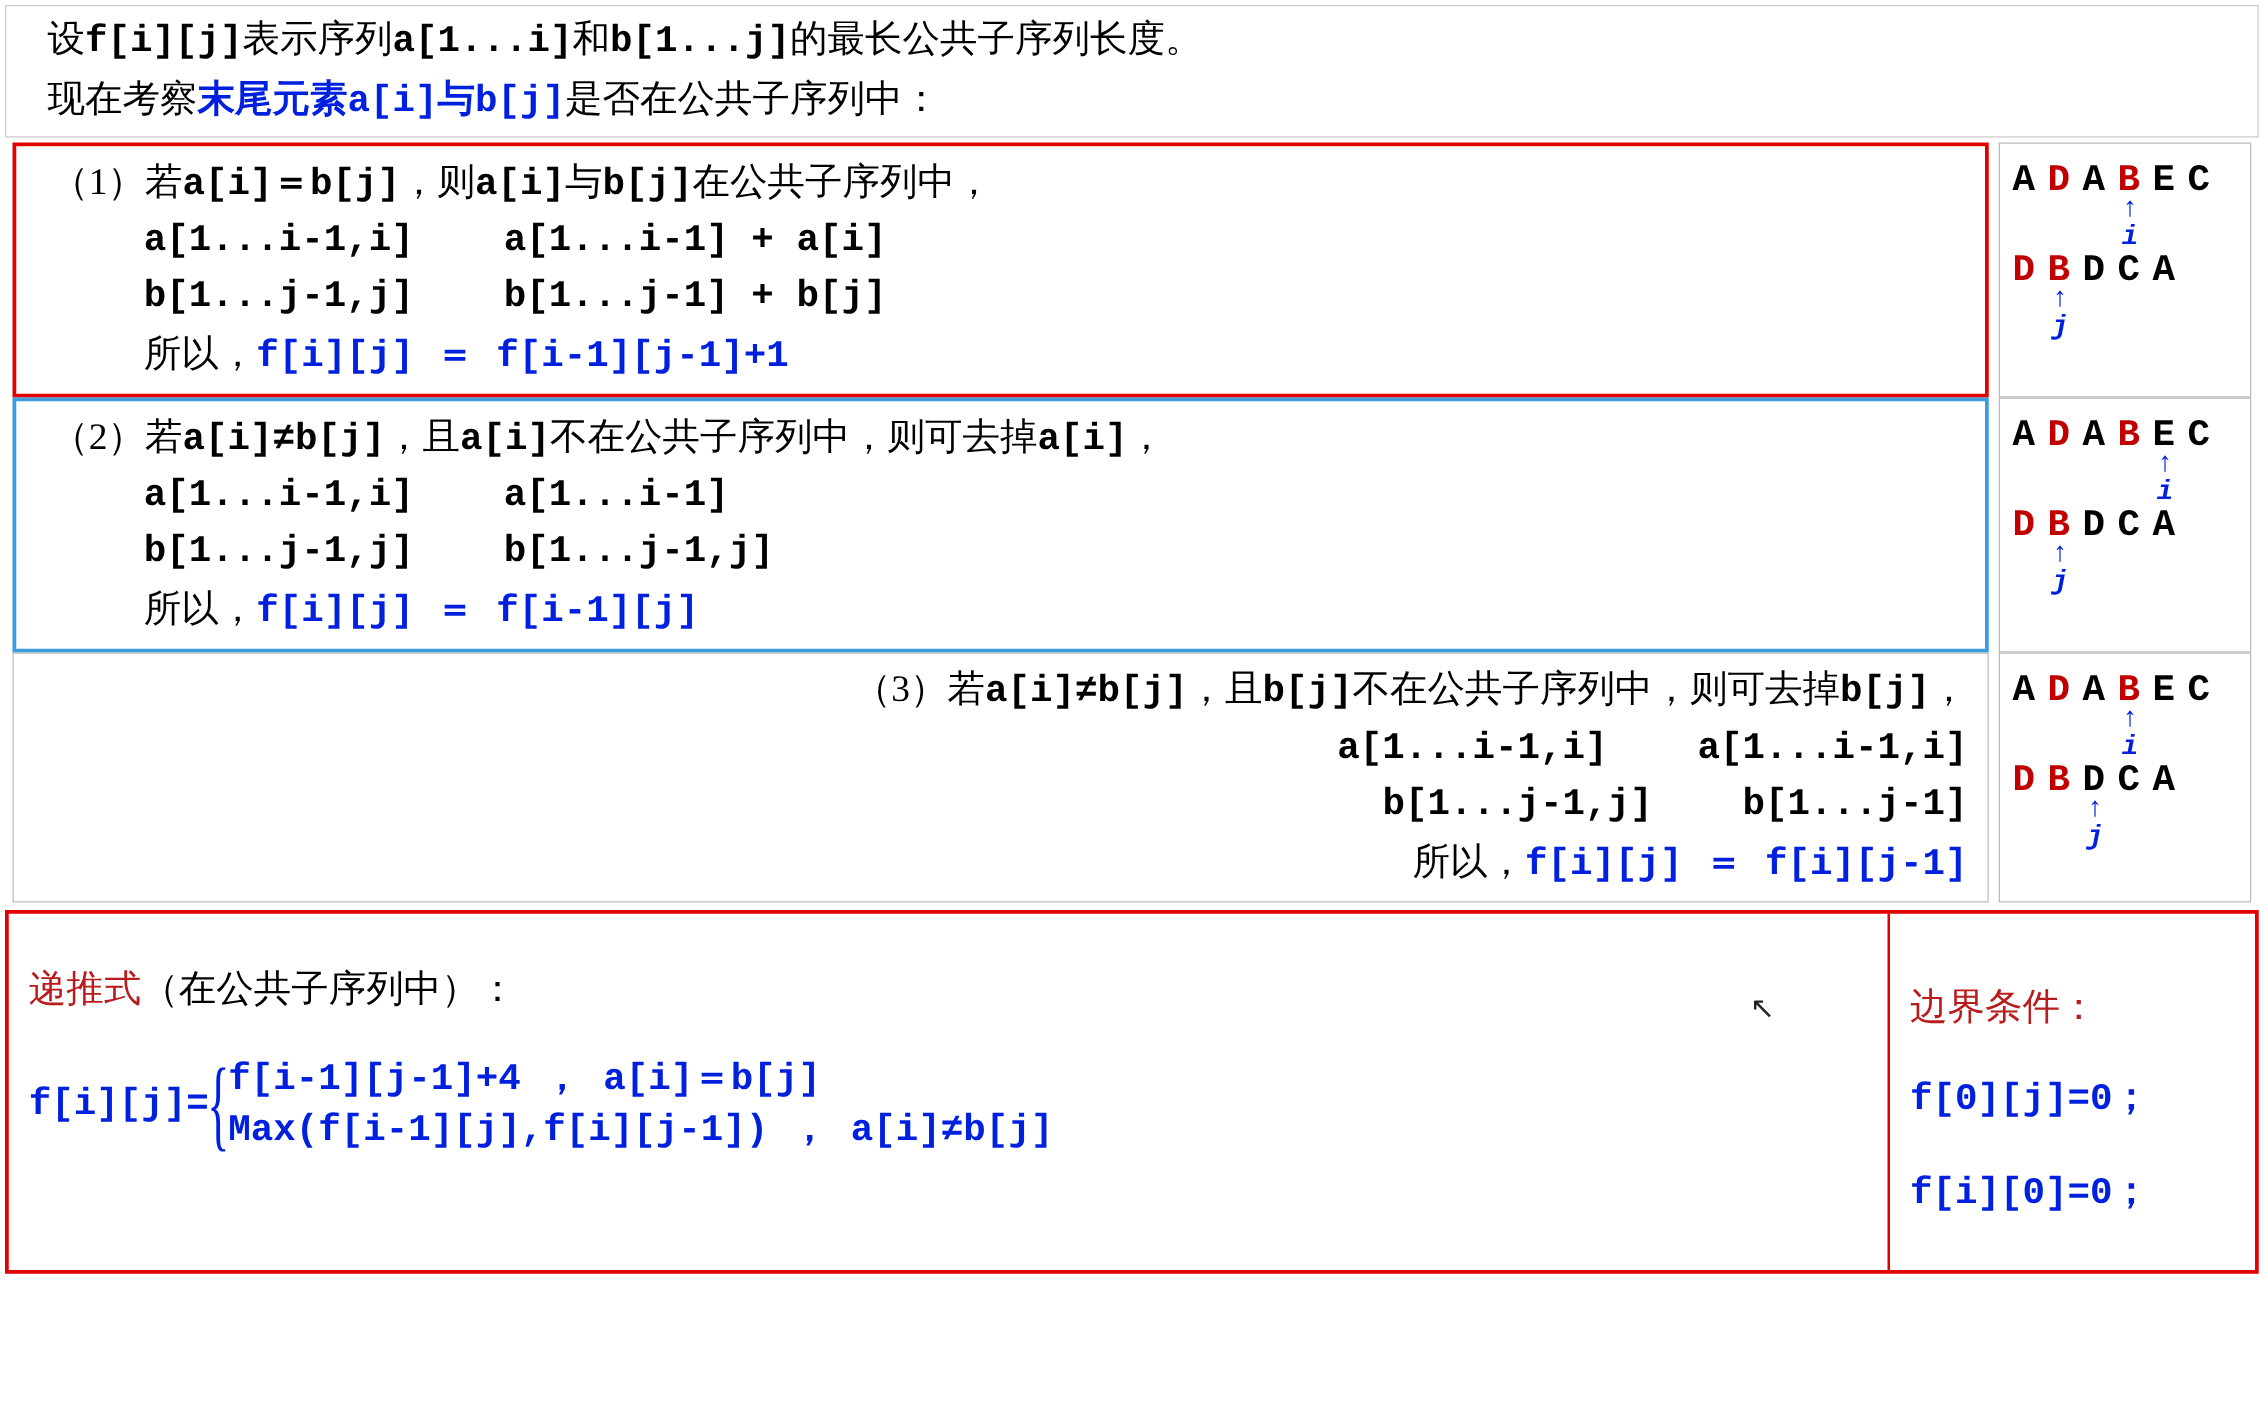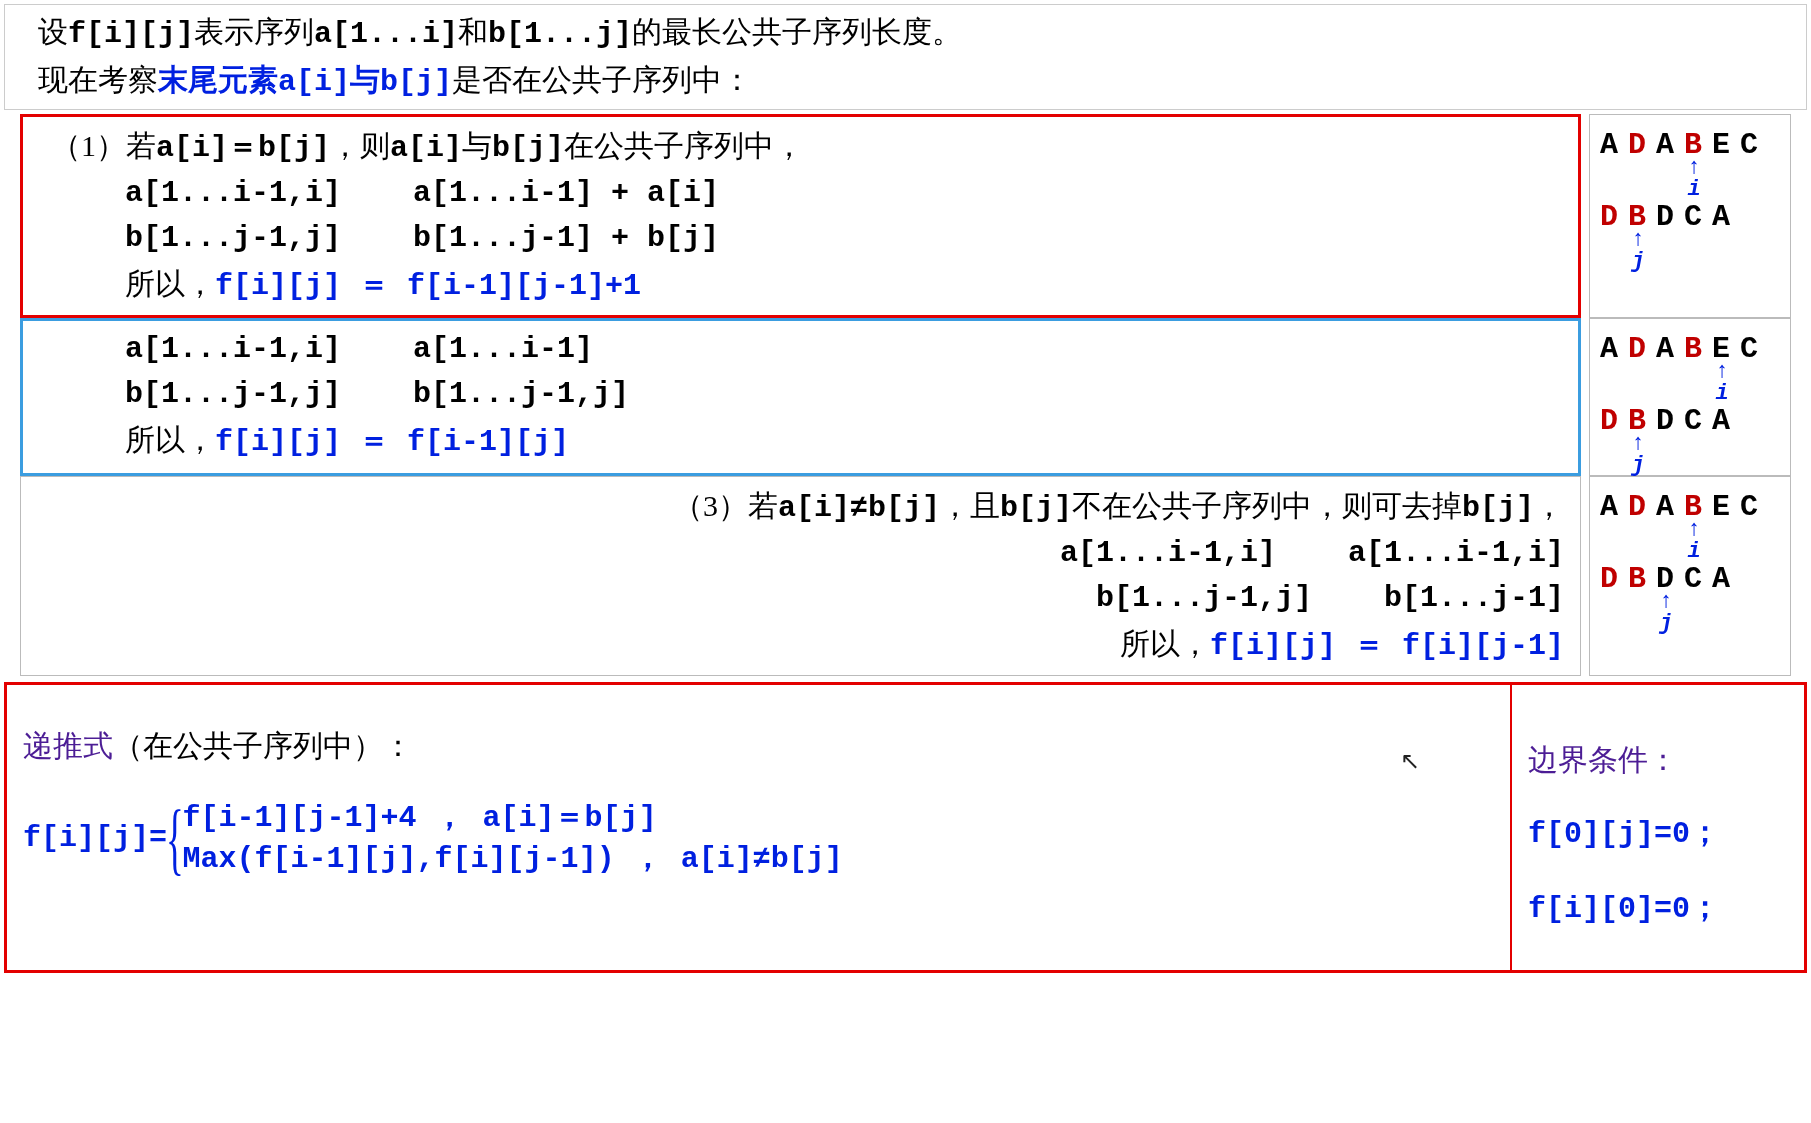--- a/index.html
+++ b/index.html
@@ -14,26 +14,26 @@
   .mono {
     font-family: "Courier New", monospace;
     font-weight: bold;
   }
   .intro {
     border: 1px solid #ccc;
     padding: 4px 33px;
     margin: 4px;
   }
   .blue { color: #0020e0; }
-  .green { color: #4c1d95; }
+  .green { color: #b91c1c; }
   .red-letter { color: #c00000; }
   .case-row {
     display: flex;
     gap: 8px;
-    margin: 0 20px;
+    margin: 0 10px;
   }
   .case-box {
     flex: 1;
     padding: 6px 16px 6px 28px;
   }
   .border-red { border: 3px solid #e30000; }
   .border-blue { border: 3px solid #3b9de0; }
   .border-gray { border: 1px solid #bbb; text-align: right; }
   .example-box {
     width: 190px;
@@ -140,20 +140,23 @@
       <div class="ex-line"><span class="char red-letter">D</span><span class="char red-letter">B</span><span class="char">D</span><span class="char">C</span><span class="char">A</span><div class="ex-arrow" style="left: 30px; top: 34px;">
           <span class="sym">↑</span>
           <span class="lbl">j</span>
         </div></div>
       <div class="ex-gap"></div>
     </div>
 </div>
 
 <div class="case-row">
   <div class="case-box border-blue">
+    <p>
+      <span>（2）若</span><span class="mono">a[i]≠b[j]</span><span>，且</span><span class="mono">a[i]</span><span>不在公共子序列中，则可去掉</span><span class="mono">a[i]</span><span>，</span>
+    </p>
     <p class="indent mono">
       <span>a[1...i-1,i]</span>&nbsp;&nbsp;&nbsp;&nbsp;<span>a[1...i-1]</span>
     </p>
     <p class="indent mono">
       <span>b[1...j-1,j]</span>&nbsp;&nbsp;&nbsp;&nbsp;<span>b[1...j-1,j]</span>
     </p>
     <p class="indent">
       <span>所以，</span><span class="blue mono">f[i][j] ＝ f[i-1][j]</span>
     </p>
   </div>

